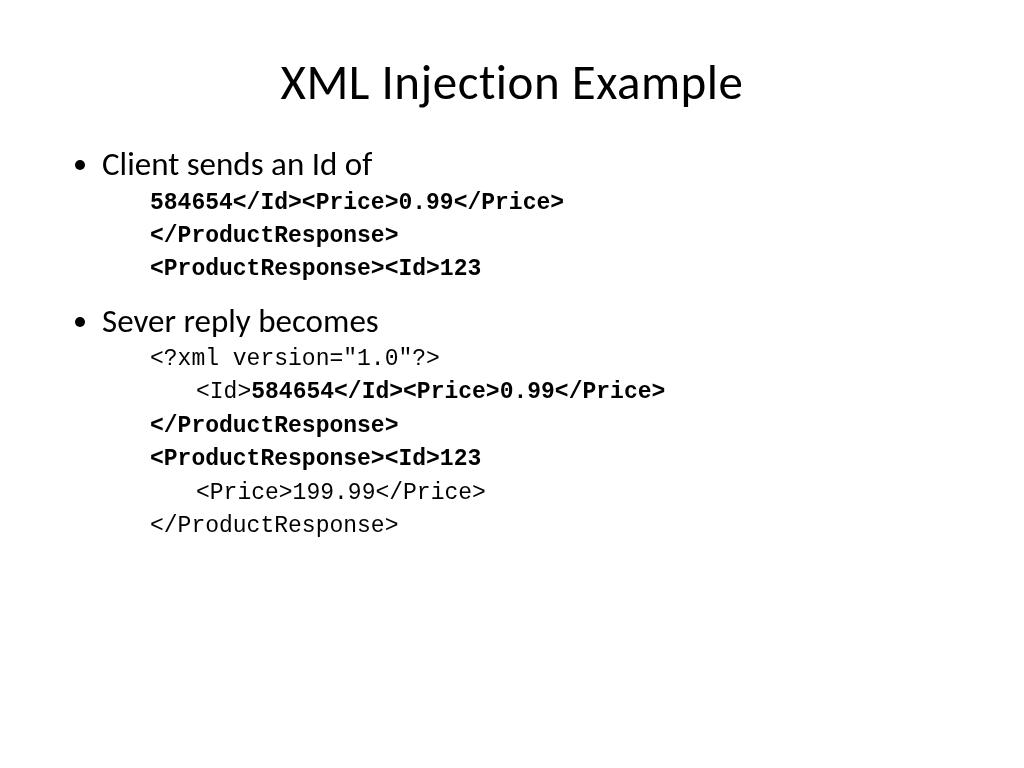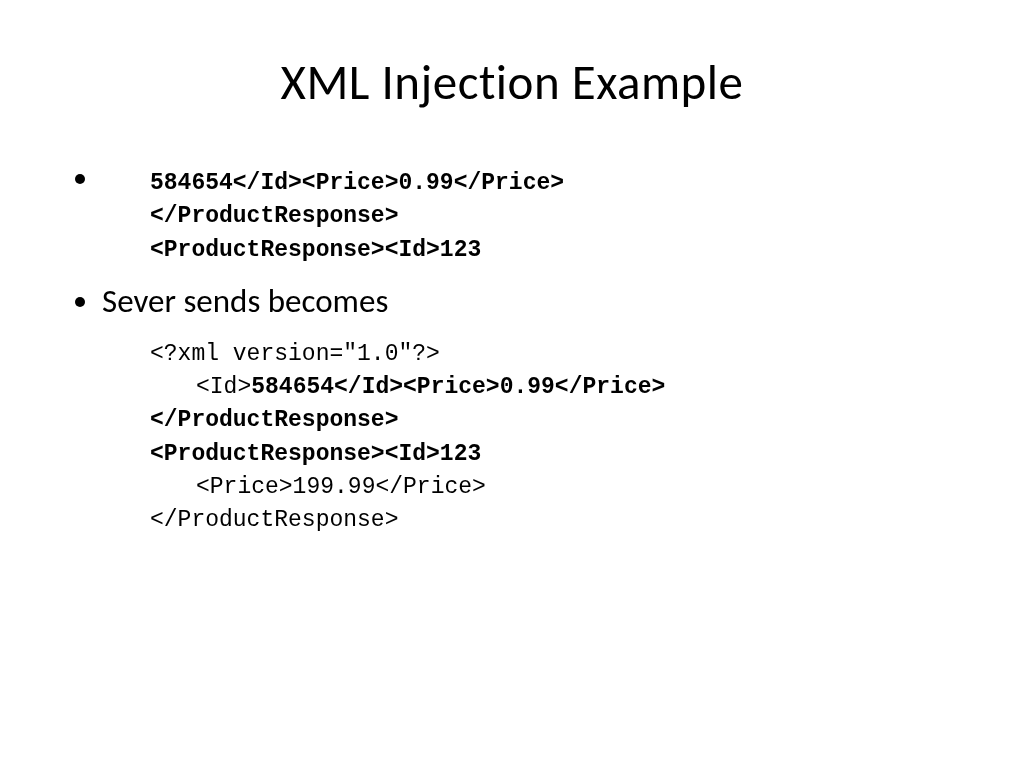--- a/index.html
+++ b/index.html
@@ -35,21 +35,21 @@
     list-style: disc;
     margin: 0;
     padding-left: 38px;
   }
   ul.main > li {
     font-size: 33px;
     line-height: 1.35;
     margin-bottom: 0;
   }
   .codeblock {
-    margin-top: 14px;
+    margin-top: 0;
     margin-bottom: 12px;
     padding-left: 48px;
   }
   .codeline {
     font-family: "Courier New", Courier, monospace;
     font-size: 23px;
     line-height: 1.45;
     white-space: pre;
   }
   .bold {
@@ -59,28 +59,29 @@
 </style>
 </head>
 <body>
 
 <div class="slide">
   <div class="title">XML Injection Example</div>
 
   <div class="content">
     <ul class="main">
       <li>
+        <span>Client sends an Id of</span>
         <div class="codeblock">
           <div class="codeline bold">584654&lt;/Id&gt;&lt;Price&gt;0.99&lt;/Price&gt;</div>
           <div class="codeline bold">&lt;/ProductResponse&gt;</div>
           <div class="codeline bold">&lt;ProductResponse&gt;&lt;Id&gt;123</div>
         </div>
       </li>
       <li>
-        <span>Sever sends becomes</span>
+        <span>Sever reply becomes</span>
         <div class="codeblock">
           <div class="codeline">&lt;?xml version="1.0"?&gt;</div>
           <div class="codeline indent1"><span>&lt;Id&gt;</span><span class="bold">584654&lt;/Id&gt;&lt;Price&gt;0.99&lt;/Price&gt;</span></div>
           <div class="codeline bold">&lt;/ProductResponse&gt;</div>
           <div class="codeline bold">&lt;ProductResponse&gt;&lt;Id&gt;123</div>
           <div class="codeline indent1">&lt;Price&gt;199.99&lt;/Price&gt;</div>
           <div class="codeline">&lt;/ProductResponse&gt;</div>
         </div>
       </li>
     </ul>

